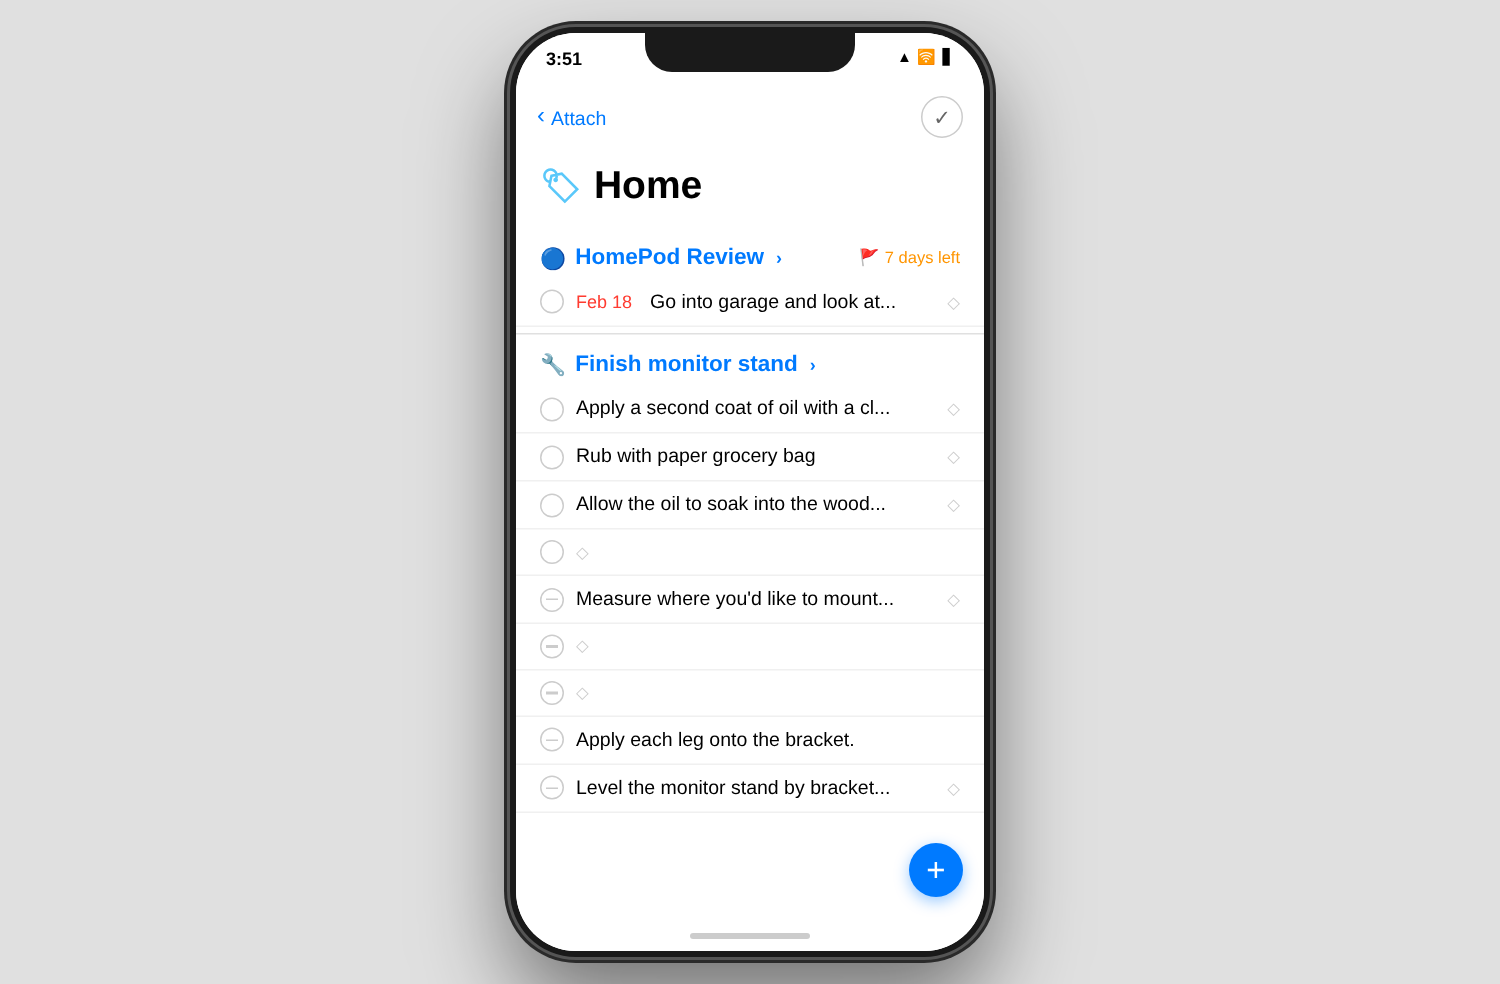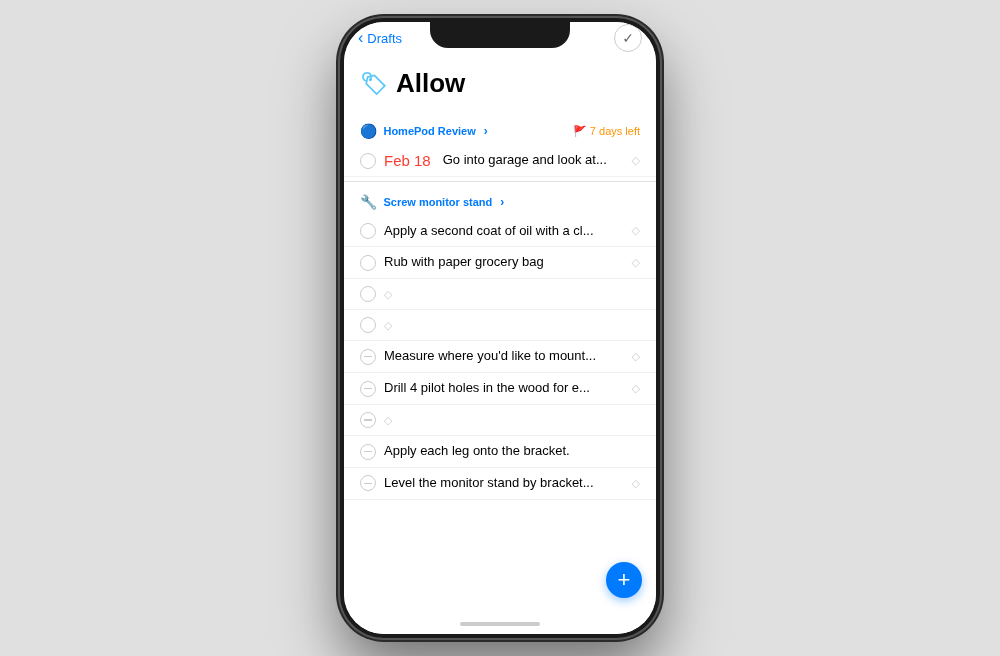--- a/index.html
+++ b/index.html
@@ -161,21 +161,21 @@
     .section-title {
       display: flex;
       align-items: center;
       gap: 6px;
       font-size: 14px;
       font-weight: 600;
       color: #007aff;
     }
 
     .section-title-text {
-      font-size: 11px;
+      font-size: 15px;
       font-weight: 600;
     }
 
     .section-arrow {
       font-size: 12px;
       color: #007aff;
       margin-left: 2px;
     }
 
     .section-badge {
@@ -225,21 +225,21 @@
     }
 
     .task-text {
       flex: 1;
       font-size: 13px;
       color: #000;
       line-height: 1.3;
     }
 
     .task-date {
-      font-size: 15px;
+      font-size: 12px;
       color: #ff3b30;
       font-weight: 500;
       margin-right: 4px;
       flex-shrink: 0;
     }
 
     .task-flag {
       font-size: 11px;
       color: #ccc;
       flex-shrink: 0;
@@ -289,35 +289,43 @@
     }
   </style>
 </head>
 <body>
 
 <div class="phone-frame">
 
   <div class="phone-inner">
     <div class="notch"></div>
 
+    <div class="status-bar">
+      <span class="status-time">3:51</span>
+      <div class="status-icons">
+        <span>▲</span>
+        <span>🛜</span>
+        <span>▋</span>
+      </div>
+    </div>
 
     <div class="nav-bar">
       <div class="nav-back">
         <span class="nav-back-arrow">‹</span>
-        <span>Drafts</span>
+        <span>Attach</span>
       </div>
       <div class="nav-check-btn">
         <span>✓</span>
       </div>
     </div>
 
     <div class="page-title-section">
       <div class="page-title">
         <span class="tag-icon">🏷</span>
-        <span>Allow</span>
+        <span>Home</span>
       </div>
     </div>
 
     <div class="content">
 
       <div class="section-header">
         <div class="section-title">
           <span class="section-icon">🔵</span>
           <span class="section-title-text">HomePod Review</span>
           <span class="section-arrow">›</span>
@@ -333,56 +341,56 @@
         <span class="task-date">Feb 18</span>
         <span class="task-text">Go into garage and look at...</span>
         <span class="task-flag">◇</span>
       </div>
 
       <div class="divider"></div>
 
       <div class="section-header">
         <div class="section-title">
           <span class="section-icon">🔧</span>
-          <span class="section-title-text">Screw monitor stand</span>
+          <span class="section-title-text">Finish monitor stand</span>
           <span class="section-arrow">›</span>
         </div>
       </div>
 
       <div class="task-item">
         <div class="task-checkbox"></div>
         <span class="task-text">Apply a second coat of oil with a cl...</span>
         <span class="task-flag">◇</span>
       </div>
 
       <div class="task-item">
         <div class="task-checkbox"></div>
         <span class="task-text">Rub with paper grocery bag</span>
         <span class="task-flag">◇</span>
       </div>
 
       <div class="task-item">
         <div class="task-checkbox"></div>
+        <span class="task-text">Allow the oil to soak into the wood...</span>
         <span class="task-flag">◇</span>
       </div>
 
       <div class="task-item">
         <div class="task-checkbox"></div>
         <span class="task-flag">◇</span>
       </div>
 
       <div class="task-item">
         <div class="task-checkbox partial"></div>
         <span class="task-text">Measure where you'd like to mount...</span>
         <span class="task-flag">◇</span>
       </div>
 
       <div class="task-item">
         <div class="task-checkbox partial"></div>
-        <span class="task-text">Drill 4 pilot holes in the wood for e...</span>
         <span class="task-flag">◇</span>
       </div>
 
       <div class="task-item">
         <div class="task-checkbox partial"></div>
         <span class="task-flag">◇</span>
       </div>
 
       <div class="task-item">
         <div class="task-checkbox partial"></div>

